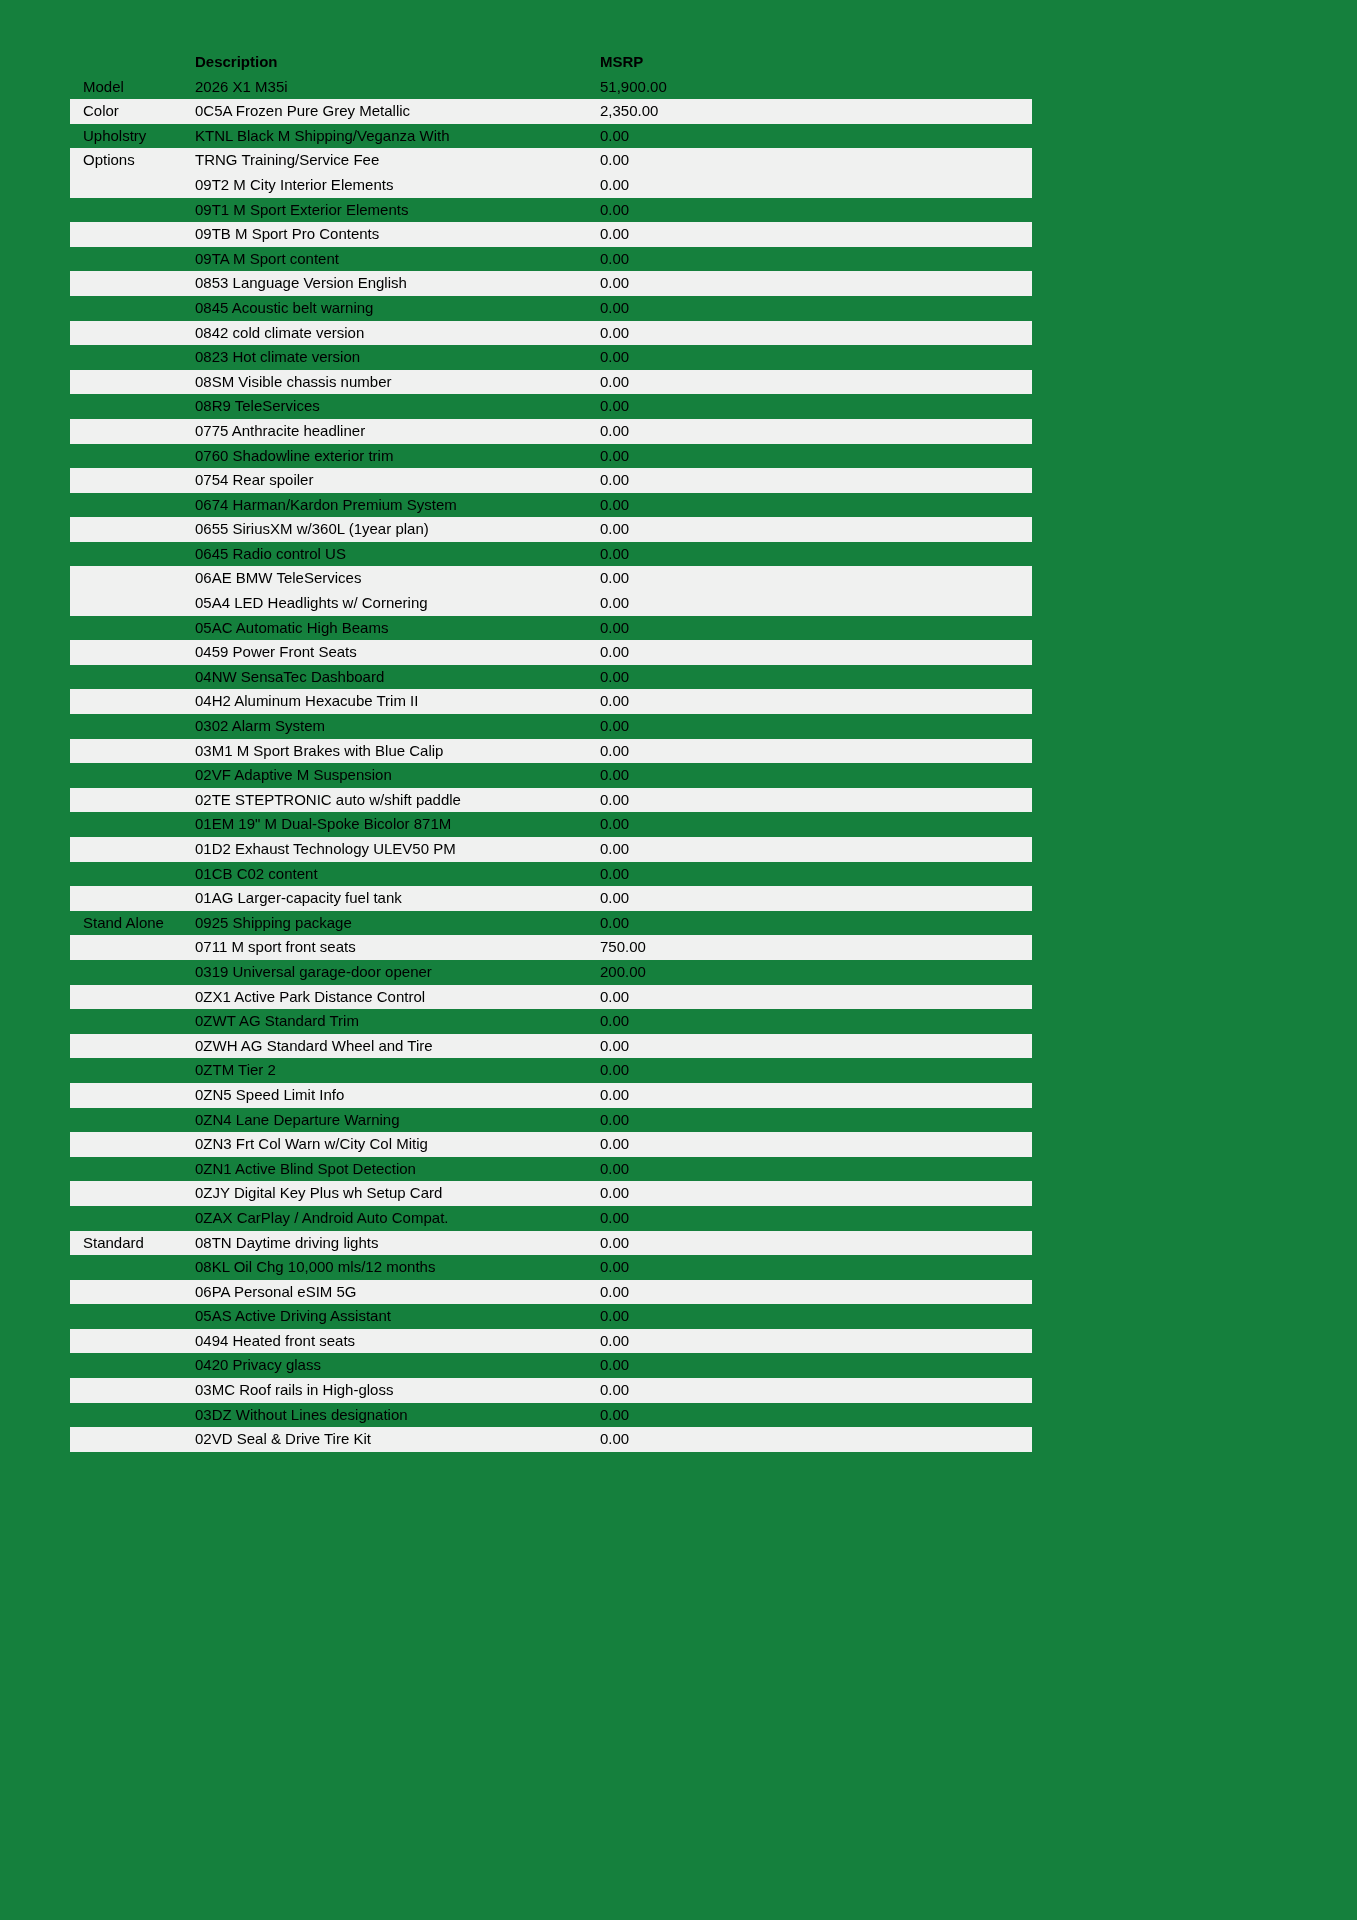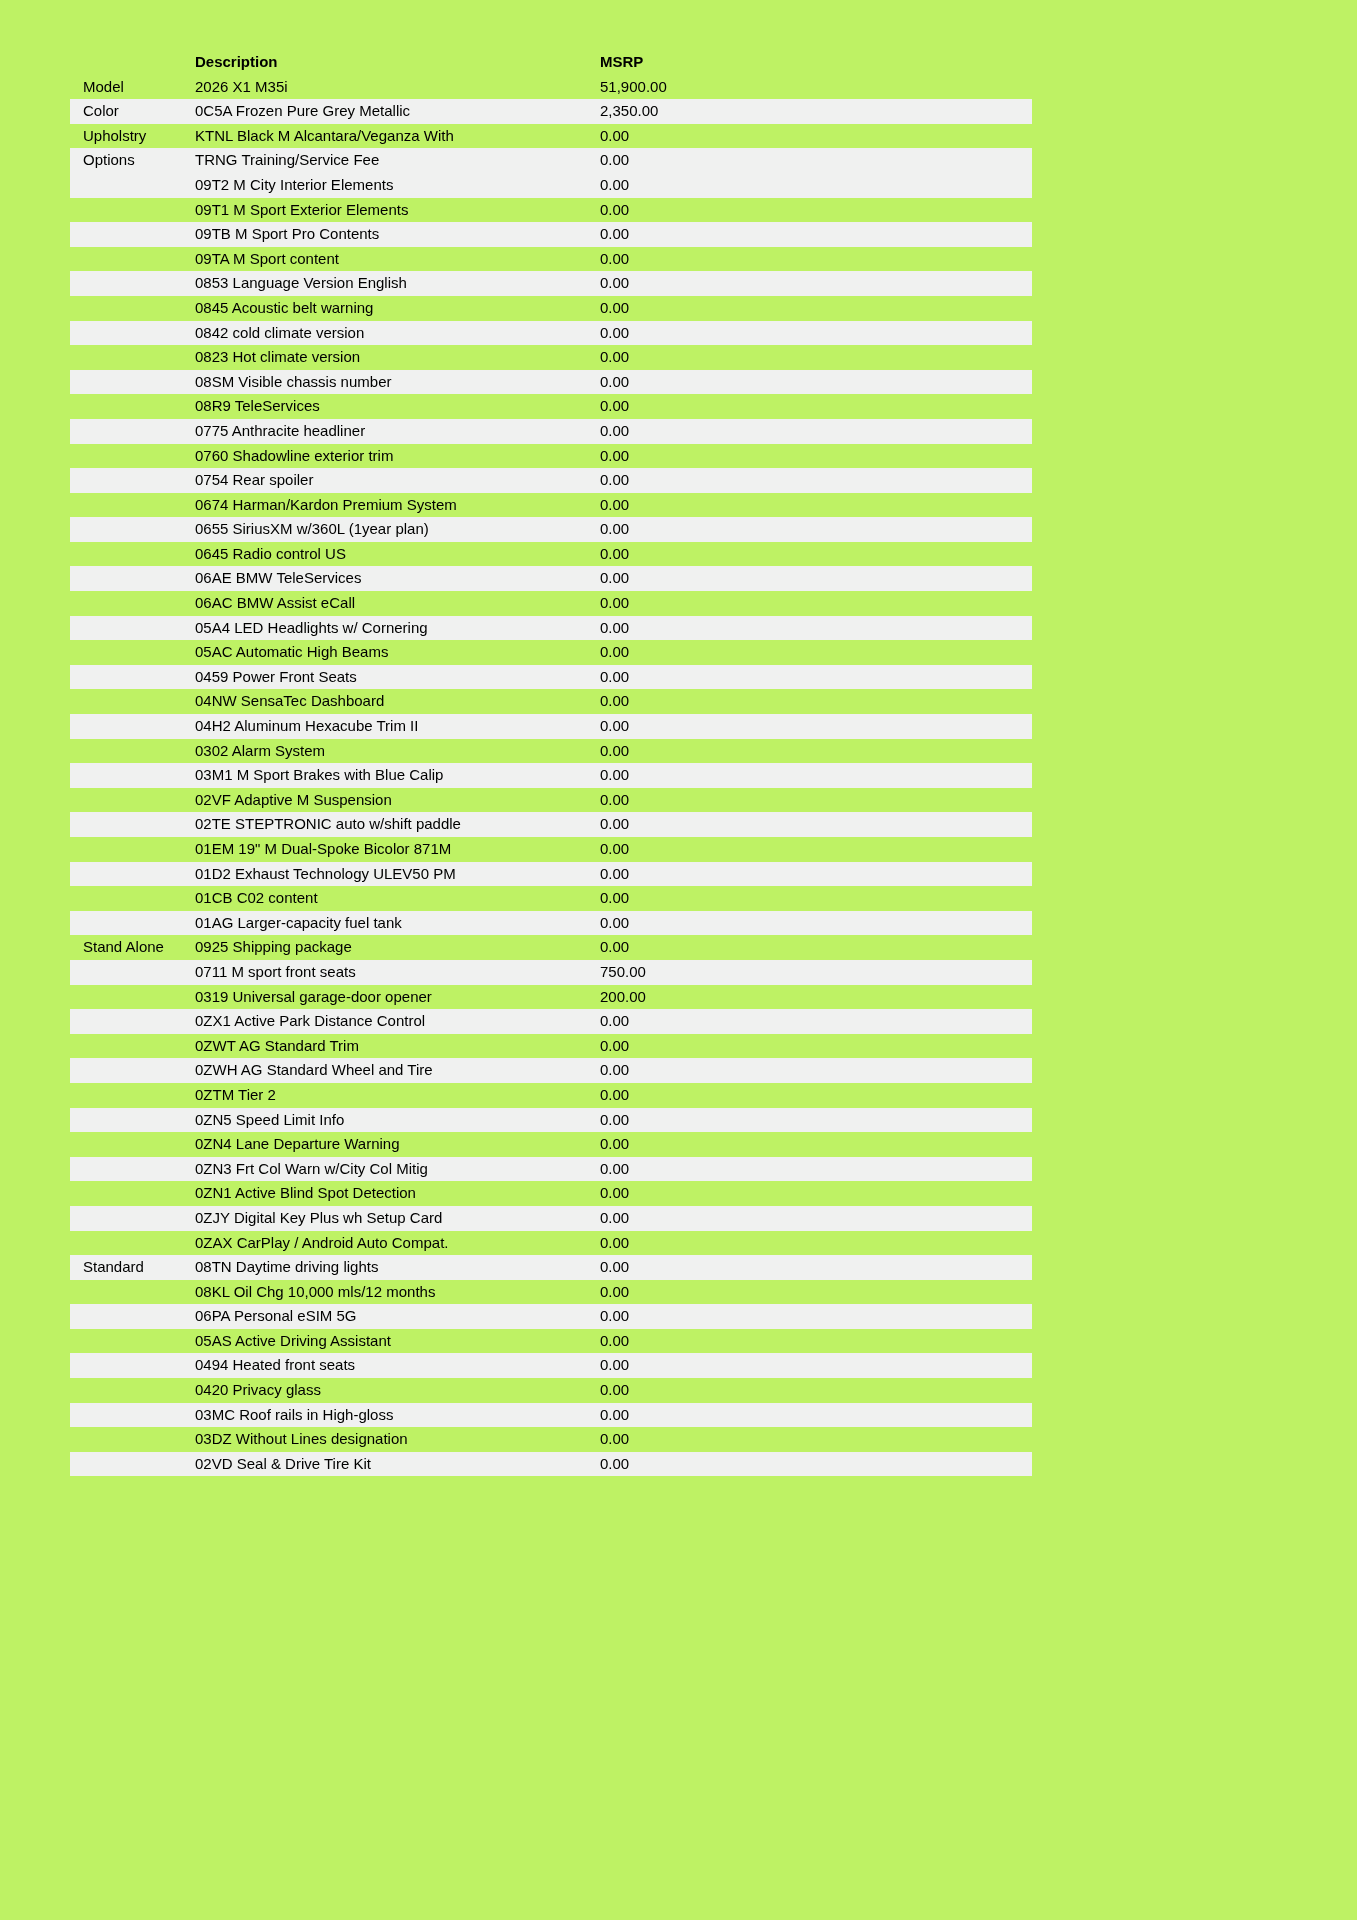--- a/index.html
+++ b/index.html
@@ -5,21 +5,21 @@
   * { margin: 0; padding: 0; box-sizing: border-box; }
   html, body { background: #ffffff; }
   body {
     font-family: "Liberation Sans", "DejaVu Sans", sans-serif;
     color: #000000;
   }
   .page {
     position: relative;
     width: 1357px;
     height: 1920px;
-    background: #bef264;
+    background: #15803d;
     overflow: hidden;
   }
   table.spec-table {
     position: absolute;
     left: 70px;
     top: 50px;
     width: 962px;
     border-collapse: collapse;
     table-layout: fixed;
     font-size: 15px;
@@ -66,21 +66,21 @@
           <td class="col-spacer"></td>
         </tr>
         <tr class="striped">
           <td class="col-category">Color</td>
           <td class="col-description">0C5A Frozen Pure Grey Metallic</td>
           <td class="col-msrp">2,350.00</td>
           <td class="col-spacer"></td>
         </tr>
         <tr>
           <td class="col-category">Upholstry</td>
-          <td class="col-description">KTNL Black M Alcantara/Veganza With</td>
+          <td class="col-description">KTNL Black M Shipping/Veganza With</td>
           <td class="col-msrp">0.00</td>
           <td class="col-spacer"></td>
         </tr>
         <tr class="striped">
           <td class="col-category">Options</td>
           <td class="col-description">TRNG Training/Service Fee</td>
           <td class="col-msrp">0.00</td>
           <td class="col-spacer"></td>
         </tr>
         <tr class="striped">
@@ -175,26 +175,20 @@
         </tr>
         <tr>
           <td class="col-category"></td>
           <td class="col-description">0645 Radio control US</td>
           <td class="col-msrp">0.00</td>
           <td class="col-spacer"></td>
         </tr>
         <tr class="striped">
           <td class="col-category"></td>
           <td class="col-description">06AE BMW TeleServices</td>
-          <td class="col-msrp">0.00</td>
-          <td class="col-spacer"></td>
-        </tr>
-        <tr>
-          <td class="col-category"></td>
-          <td class="col-description">06AC BMW Assist eCall</td>
           <td class="col-msrp">0.00</td>
           <td class="col-spacer"></td>
         </tr>
         <tr class="striped">
           <td class="col-category"></td>
           <td class="col-description">05A4 LED Headlights w/ Cornering</td>
           <td class="col-msrp">0.00</td>
           <td class="col-spacer"></td>
         </tr>
         <tr>

